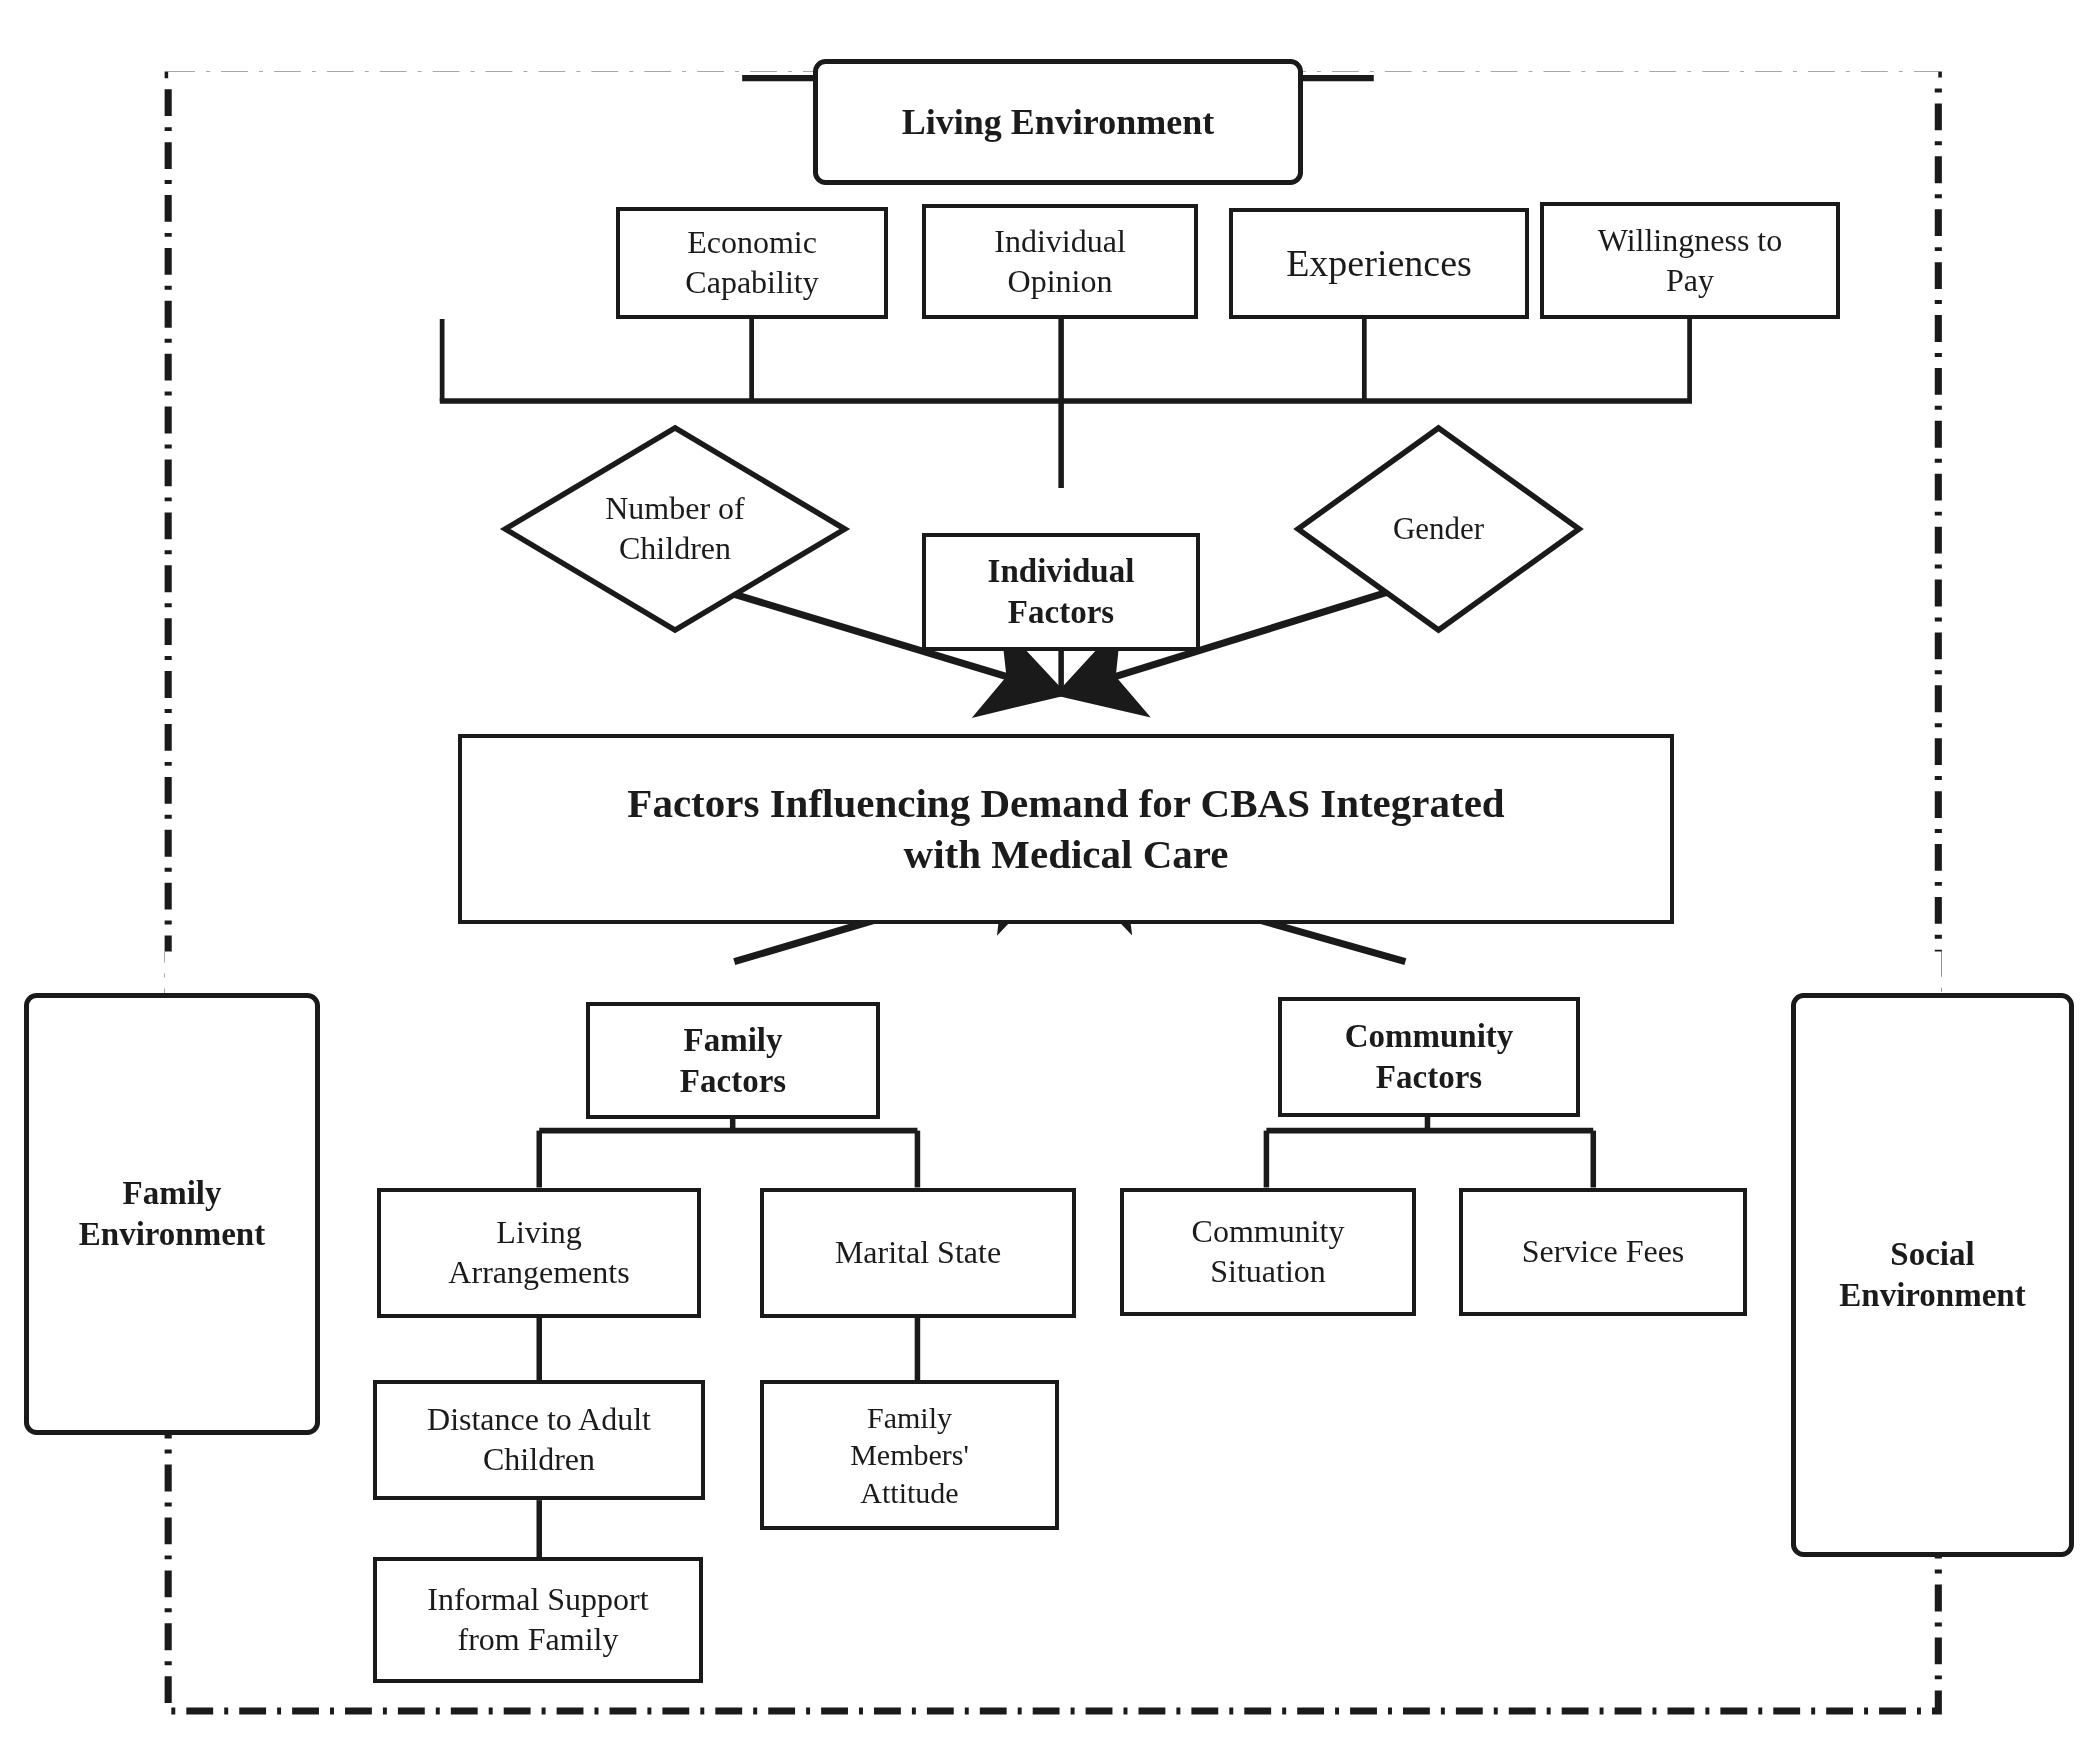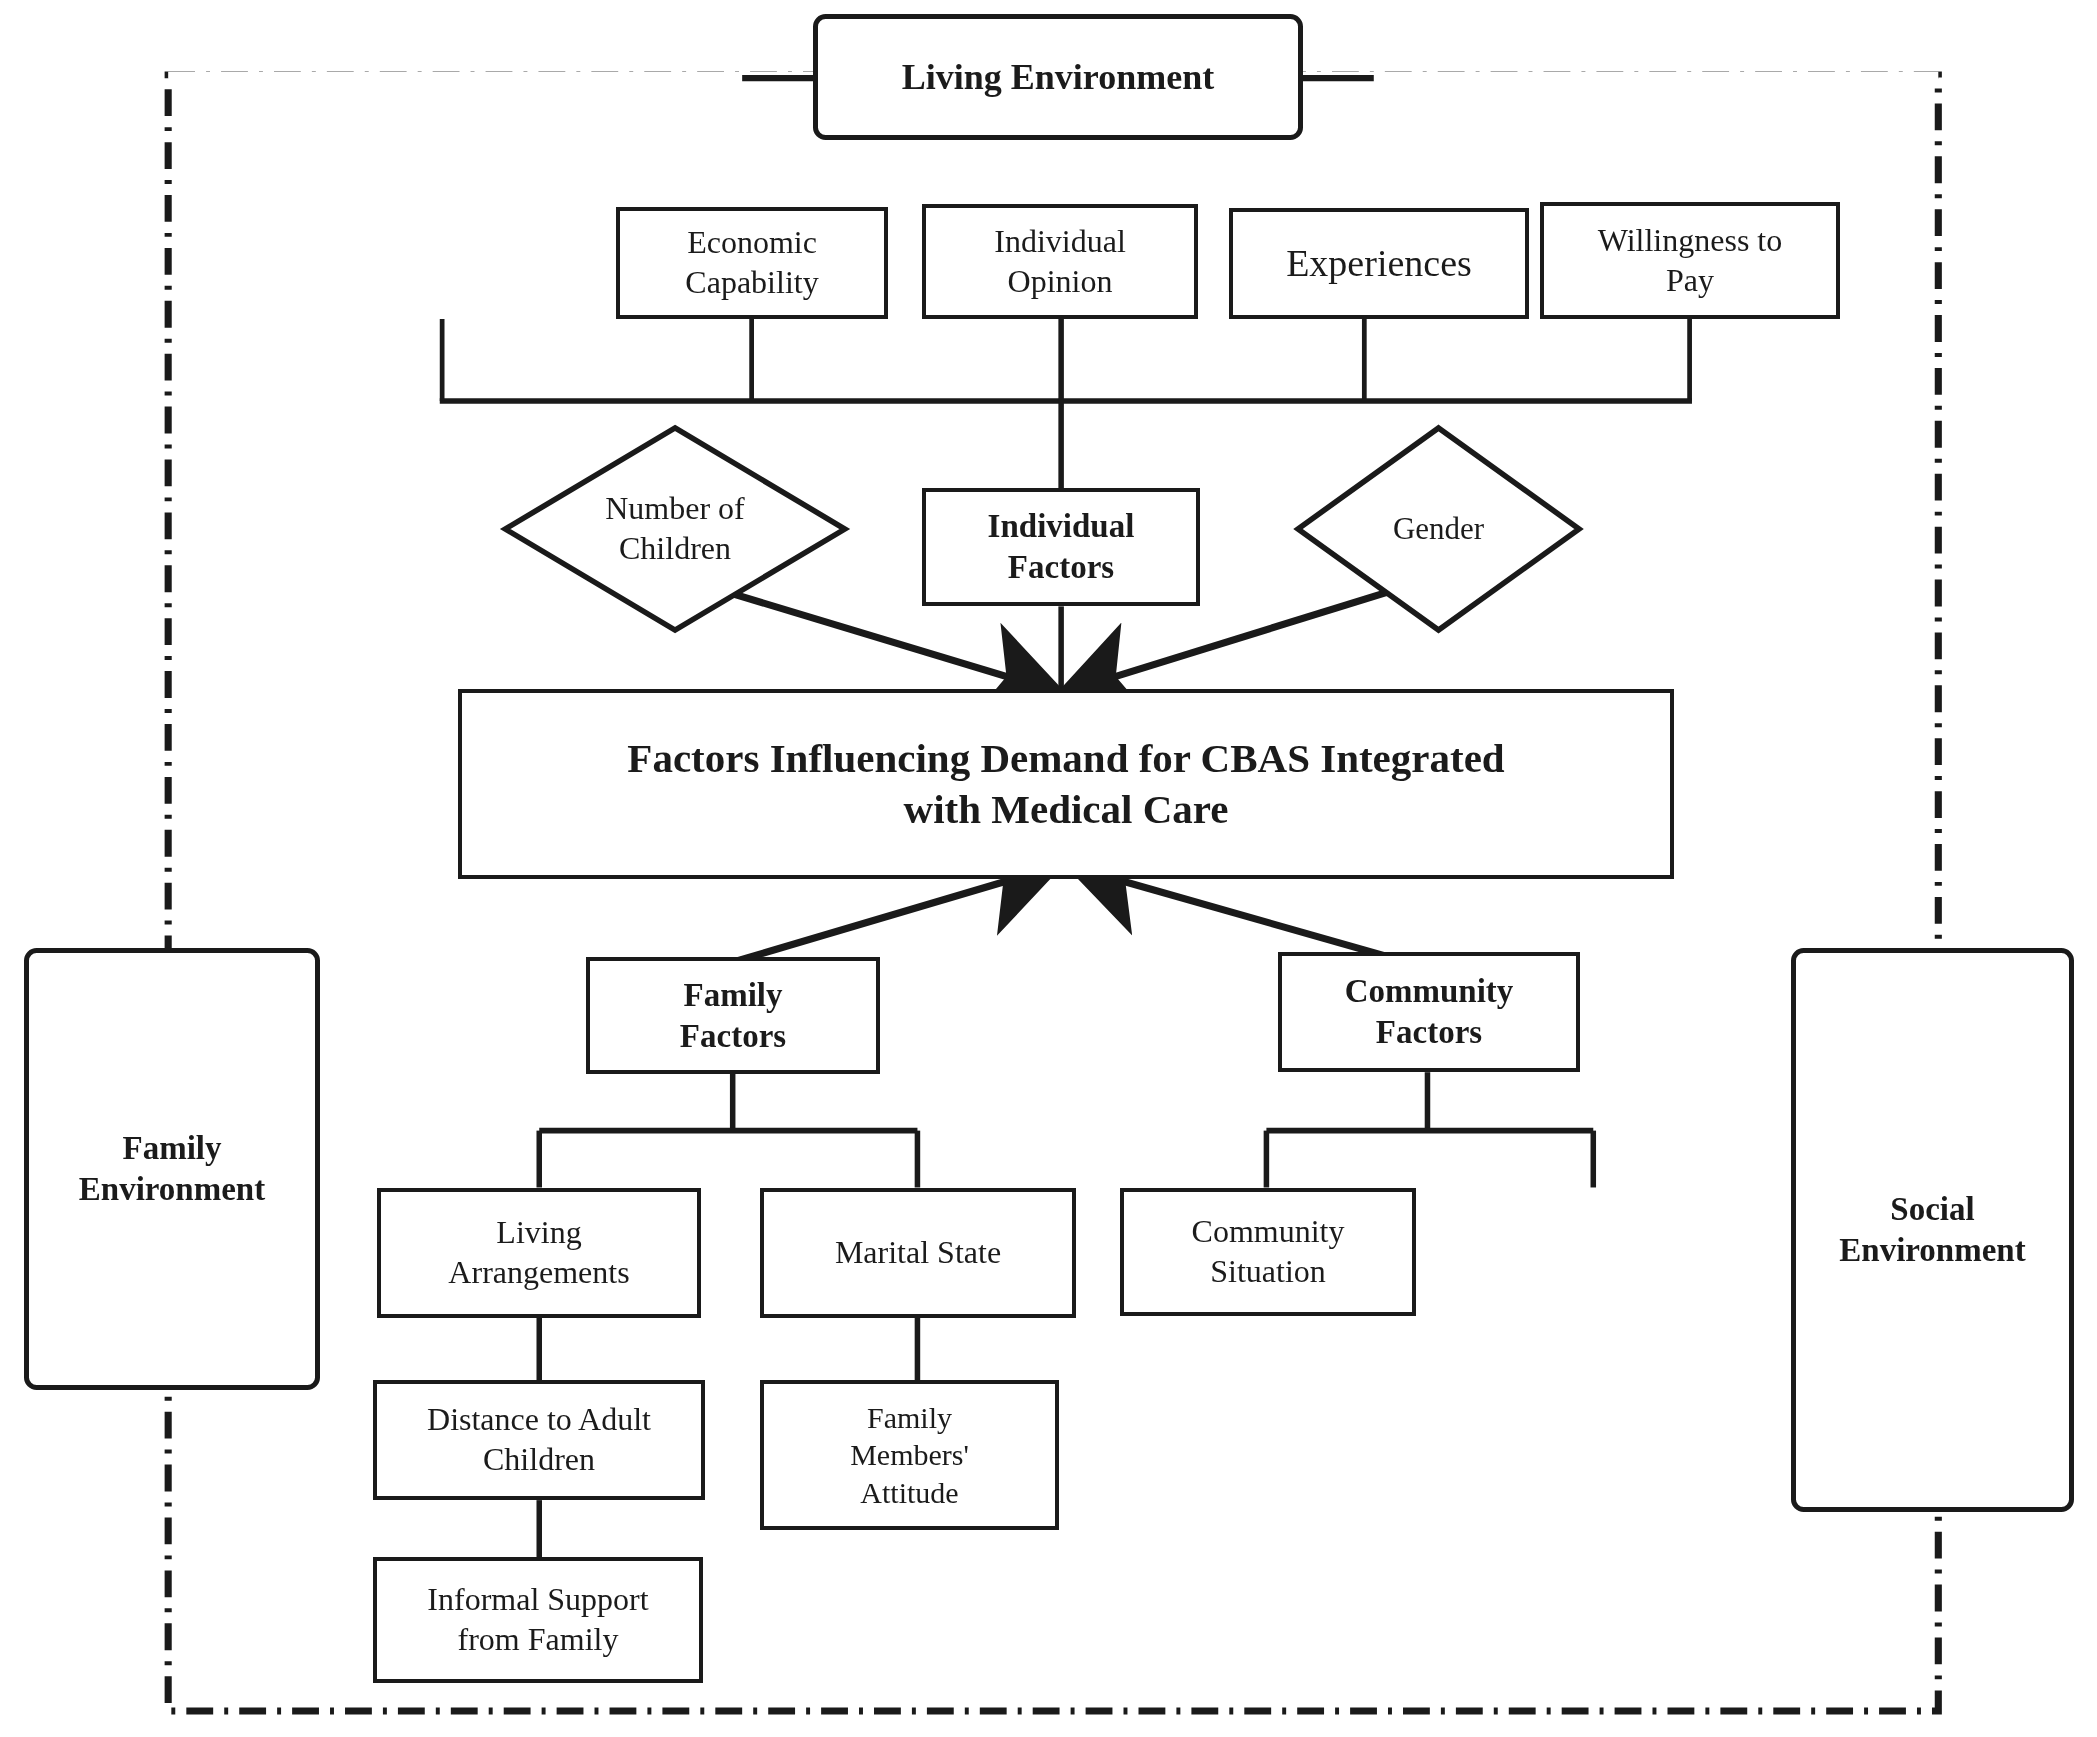--- a/index.html
+++ b/index.html
@@ -3,21 +3,21 @@
 <meta charset="utf-8">
 <style>
   html,body{margin:0;padding:0;background:#ffffff;}
   body{font-family:"Liberation Serif",serif;}
   #stage{position:relative;width:2097px;height:1737px;background:#fff;overflow:hidden;}
   #svgroot{position:absolute;left:0;top:0;width:2097px;height:1737px;}
   .nodebox{position:absolute;box-sizing:border-box;background:#fff;border:4px solid #1a1a1a;
            display:flex;align-items:center;justify-content:center;text-align:center;
            font-family:"Liberation Serif",serif;color:#1b1b1b;line-height:1.24;}
   .nodebox.rounded{border-radius:12.6px;border-width:5.5px;}
-  .bold{font-weight:700;}
+  .bold{font-weight:700;margin-top:45px;}
   .diamondwrap{position:absolute;display:flex;align-items:center;justify-content:center;}
   .diamondwrap span{position:relative;z-index:2;text-align:center;line-height:1.24;
                     font-family:"Liberation Serif",serif;color:#1b1b1b;}
   .dlabel{pointer-events:none;}
 </style>
 </head>
 <body>
 
 <div id="stage">
 
@@ -141,20 +141,23 @@
 
   <div class="nodebox" style="left:760px;top:1188px;width:316px;height:130px;font-size:32px;white-space:pre-line;">
     <span>Marital State</span>
   </div>
 
   <div class="nodebox" style="left:1120px;top:1188px;width:296px;height:128px;font-size:32px;white-space:pre-line;">
     <span>Community
 Situation</span>
   </div>
 
+  <div class="nodebox" style="left:1459px;top:1188px;width:288px;height:128px;font-size:32px;white-space:pre-line;">
+    <span>Service Fees</span>
+  </div>
 
   <div class="nodebox" style="left:373px;top:1380px;width:332px;height:120px;font-size:32px;white-space:pre-line;">
     <span>Distance to Adult
 Children</span>
   </div>
 
   <div class="nodebox" style="left:760px;top:1380px;width:299px;height:150px;font-size:30px;white-space:pre-line;">
     <span>Family
 Members'
 Attitude</span>

